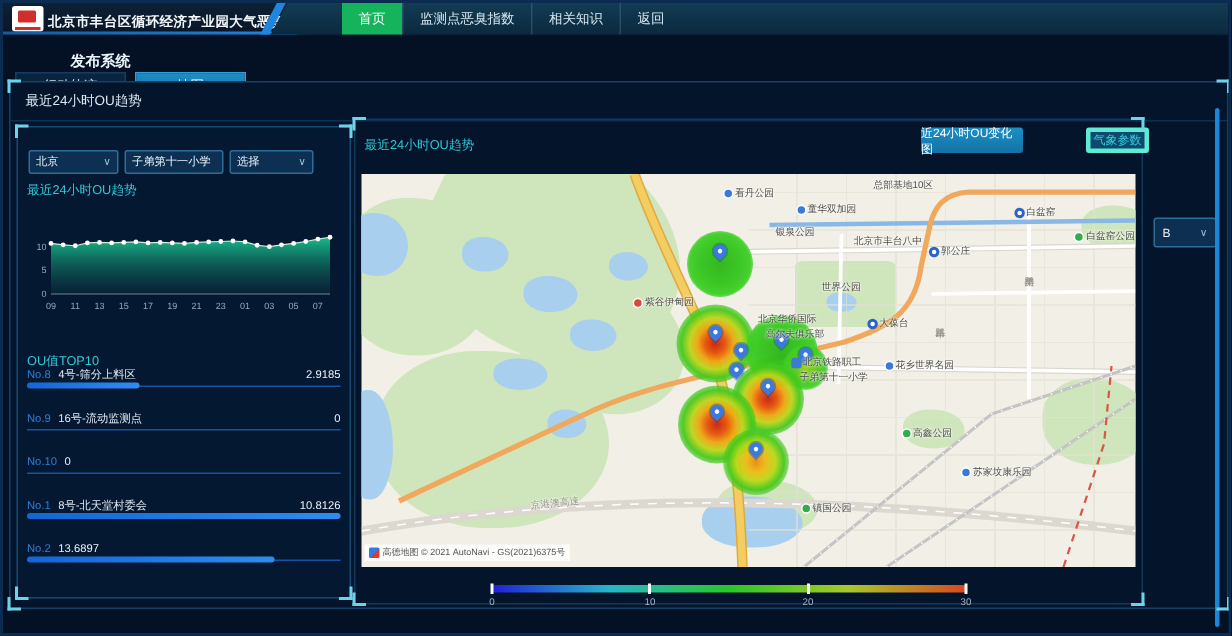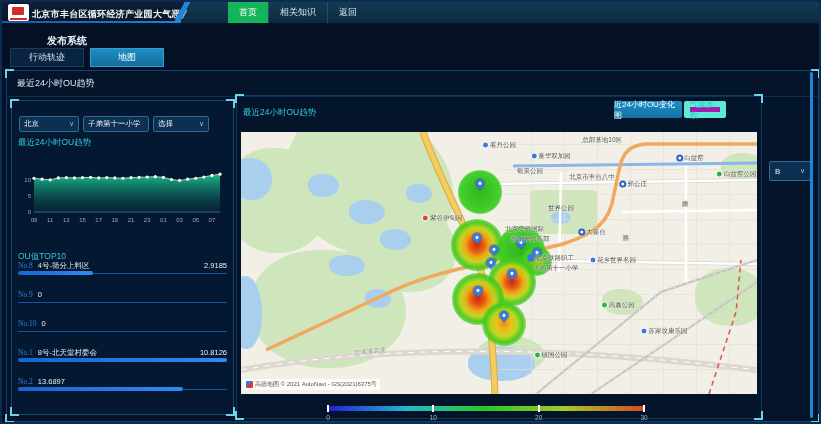--- a/index.html
+++ b/index.html
@@ -21,51 +21,51 @@
   .nav-tab{display:flex;align-items:center;padding:0 11px;font-size:9px;color:#d7e6f0;cursor:pointer;white-space:nowrap;}
   .nav-tab + .nav-tab{border-left:1px solid rgba(130,180,210,.22);}
   .nav-tab.active{background:#14b35c;color:#fff;border-left:none;font-family:Liberation Serif, serif;}
   
   .pub-label{position:absolute;left:45px;top:32px;font-size:10px;font-weight:bold;color:#e9f3f9;}
   .pub-tabs{position:absolute;left:8px;top:46px;display:flex;gap:6px;}
   .pub-btn{width:72px;height:17px;display:flex;align-items:center;justify-content:center;font-size:9px;color:#cfe0ec;
            background:#0a2440;border:1px solid #163c5e;cursor:pointer;}
   .pub-btn.active{background:linear-gradient(180deg,#1e8ec4,#156d9e);border-color:#2fa0d4;color:#fff;}
   
-  .outer{position:absolute;left:4px;top:68px;width:811px;height:350px;border:1px solid #10436b;background:#04142a;}
+  .outer{position:absolute;left:4px;top:52px;width:811px;height:350px;border:1px solid #10436b;background:#04142a;}
   .outer-title{position:absolute;left:10px;top:6px;font-size:9px;color:#dce8f2;}
   .outer-divider{position:absolute;left:0;right:0;top:25px;height:1px;background:#0d3154;}
   .cnr{position:absolute;width:7px;height:7px;border:2px solid #6fd2e8;z-index:5;}
   .cnr.tl{left:-2px;top:-2px;border-right:none;border-bottom:none;}
   .cnr.tr{right:-2px;top:-2px;border-left:none;border-bottom:none;}
   .cnr.bl{left:-2px;bottom:-2px;border-right:none;border-top:none;}
   .cnr.br{right:-2px;bottom:-2px;border-left:none;border-top:none;}
   .vscroll{position:absolute;left:808px;top:70px;width:3px;height:346px;background:#1b86d8;border-radius:2px;}
   
   .left-panel{position:absolute;left:4px;top:29px;width:221px;height:313px;border:1px solid #174a70;background:#051831;}
   .sel{position:absolute;height:16px;background:#0d2f52;border:1px solid #2e6e96;border-radius:2px;color:#e8f2f8;
        font-size:7.5px;display:flex;align-items:center;justify-content:space-between;padding:0 4px;box-sizing:border-box;
        overflow:hidden;white-space:nowrap;cursor:pointer;}
   .sel .chev{color:#8fc3d8;font-size:7px;margin-left:3px;}
   .teal-label{position:absolute;font-size:8.5px;color:#2fc9d8;}
   .axis{font-size:6px;fill:#93a9bd;}
   .top-list{position:absolute;left:6px;right:6px;top:158px;}
   .trow{position:relative;height:29px;}
   .trow .l1{display:flex;font-size:7.5px;padding-top:2px;}
-  .trow .rank{color:#2e7fd6;margin-right:5px;white-space:nowrap;font-family:Liberation Serif, serif;}
+  .trow .rank{color:#2e7fd6;margin-right:5px;white-space:nowrap;}
   .trow .nm{color:#dfe9f2;flex:1;white-space:nowrap;overflow:hidden;}
   .trow .val{color:#eaf1f8;}
   .trow .track{position:absolute;left:0;right:0;top:14px;height:1px;background:#1453a8;}
   .trow .bar{position:absolute;left:0;top:12px;height:4px;border-radius:2px;background:linear-gradient(90deg,#1565d5,#2e8cf0);}
   
   .map-panel{position:absolute;left:229px;top:24px;width:524px;height:322px;border:1px solid #12395c;}
   .map-btn{position:absolute;top:5px;height:17px;display:flex;align-items:center;justify-content:center;font-size:8px;
            border-radius:2px;cursor:pointer;}
   .map-btn.active{background:linear-gradient(180deg,#1b8ec6,#1473a4);color:#fff;}
-  .map-btn.ghost{background:#a21caf;color:#35c9d8;border:6px solid #5eead4;box-sizing:border-box;}
+  .map-btn.ghost{background:#0c4a6e;color:#35c9d8;border:3px solid #5eead4;box-sizing:border-box;margin-left:40px;}
   .map{position:absolute;left:4px;top:36px;width:516px;height:262px;background:#f2efe7;overflow:hidden;cursor:grab;}
   .park,.water{position:absolute;border-radius:45% 55% 50% 50%;}
   .park{background:#cfe5bb;}
   .water{background:#a9cfee;}
   .blocks{position:absolute;left:50%;top:0;width:50%;height:100%;opacity:.65;
     background:repeating-linear-gradient(0deg,transparent 0 24px,#e4e0d6 24px 25px),
                repeating-linear-gradient(90deg,transparent 0 32px,#e4e0d6 32px 33px);}
   .roads{position:absolute;left:0;top:0;width:100%;height:100%;}
   .blob{position:absolute;border-radius:50%;transform:translate(-50%,-50%);opacity:.95;}
   .lv-high{background:radial-gradient(circle,#c81f0a 0%,#e55309 18%,#eda60f 33%,#bcd51a 47%,#47c81e 62%,rgba(60,200,30,.5) 75%,rgba(60,200,30,0) 88%);}
@@ -104,20 +104,21 @@
     <div class="logo">
       <div class="in"></div>
         <div class="bar"></div>
     </div>
     <div class="app-title">北京市丰台区循环经济产业园大气恶臭状况实时</div>
     <div class="header-underline"></div>
     <div class="nav-strip">
       <div class="nav-stripe"></div>
       <div class="nav-tabs">
           <span class="nav-tab active">首页</span>
+          <span class="nav-tab">监测点恶臭指数</span>
           <span class="nav-tab">相关知识</span>
           <span class="nav-tab">返回</span>
         </div>
     </div>
   </div>
 
   <div class="pub-label">发布系统</div>
   <div class="pub-tabs">
       <div class="pub-btn">行动轨迹</div>
       <div class="pub-btn active">地图</div>
@@ -207,20 +208,21 @@
               <span class="rank">No.8</span>
               <span class="nm">4号-筛分上料区</span>
               <span class="val">2.9185</span>
             </div>
             <div class="track"></div>
             <div class="bar" style="width: 36%;"></div>
           </div>
           <div class="trow">
             <div class="l1">
               <span class="rank">No.9</span>
+              <span class="nm">16号-流动监测点</span>
               <span class="val">0</span>
             </div>
             <div class="track"></div>
           </div>
           <div class="trow">
             <div class="l1">
               <span class="rank">No.10</span>
               <span class="val">0</span>
             </div>
             <div class="track"></div>

